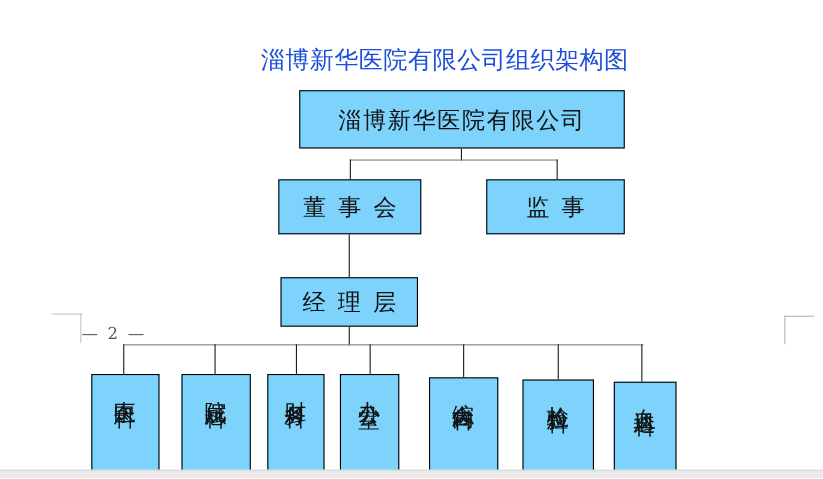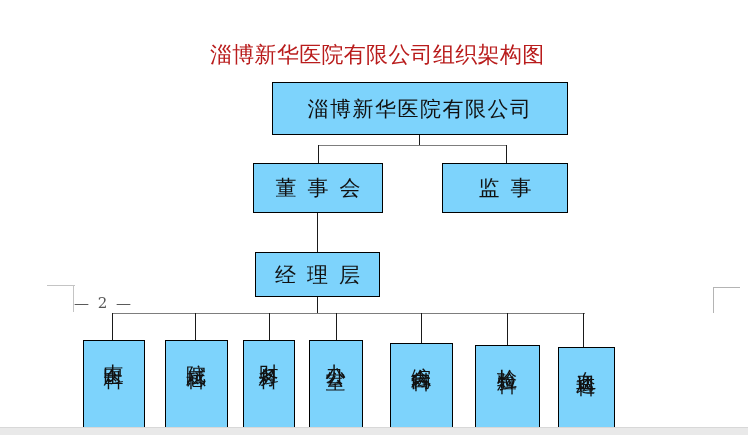--- a/index.html
+++ b/index.html
@@ -3,22 +3,22 @@
 <meta charset="utf-8">
 <style>
   html,body{margin:0;padding:0;background:#ffffff;}
   .canvas{
     position:relative;width:748px;height:435px;background:#ffffff;
     overflow:hidden;
     font-family:"DejaVu Serif","Liberation Serif",serif;
     color:#111111;
   }
   .title{
-    position:absolute;left:210px;top:40px;width:340px;height:26px;
-    font-size:22px;letter-spacing:0.3px;white-space:nowrap;color:#b91c1c;
+    position:absolute;left:237px;top:40px;width:340px;height:26px;
+    font-size:22px;letter-spacing:0.3px;white-space:nowrap;color:#1d4ed8;
   }
   .box{
     position:absolute;border:1.4px solid #000;background:#7dd3fc;
     display:flex;align-items:center;justify-content:center;box-sizing:border-box;
   }
   .root-box{left:272px;top:82px;width:296px;height:53px;}
   .root-box span{font-size:21px;letter-spacing:1.5px;white-space:nowrap;}
   .board-box{left:253px;top:163px;width:130px;height:50px;}
   .supervisor-box{left:442px;top:163px;width:126px;height:50px;}
   .management-box{left:255px;top:252px;width:125px;height:45px;}

